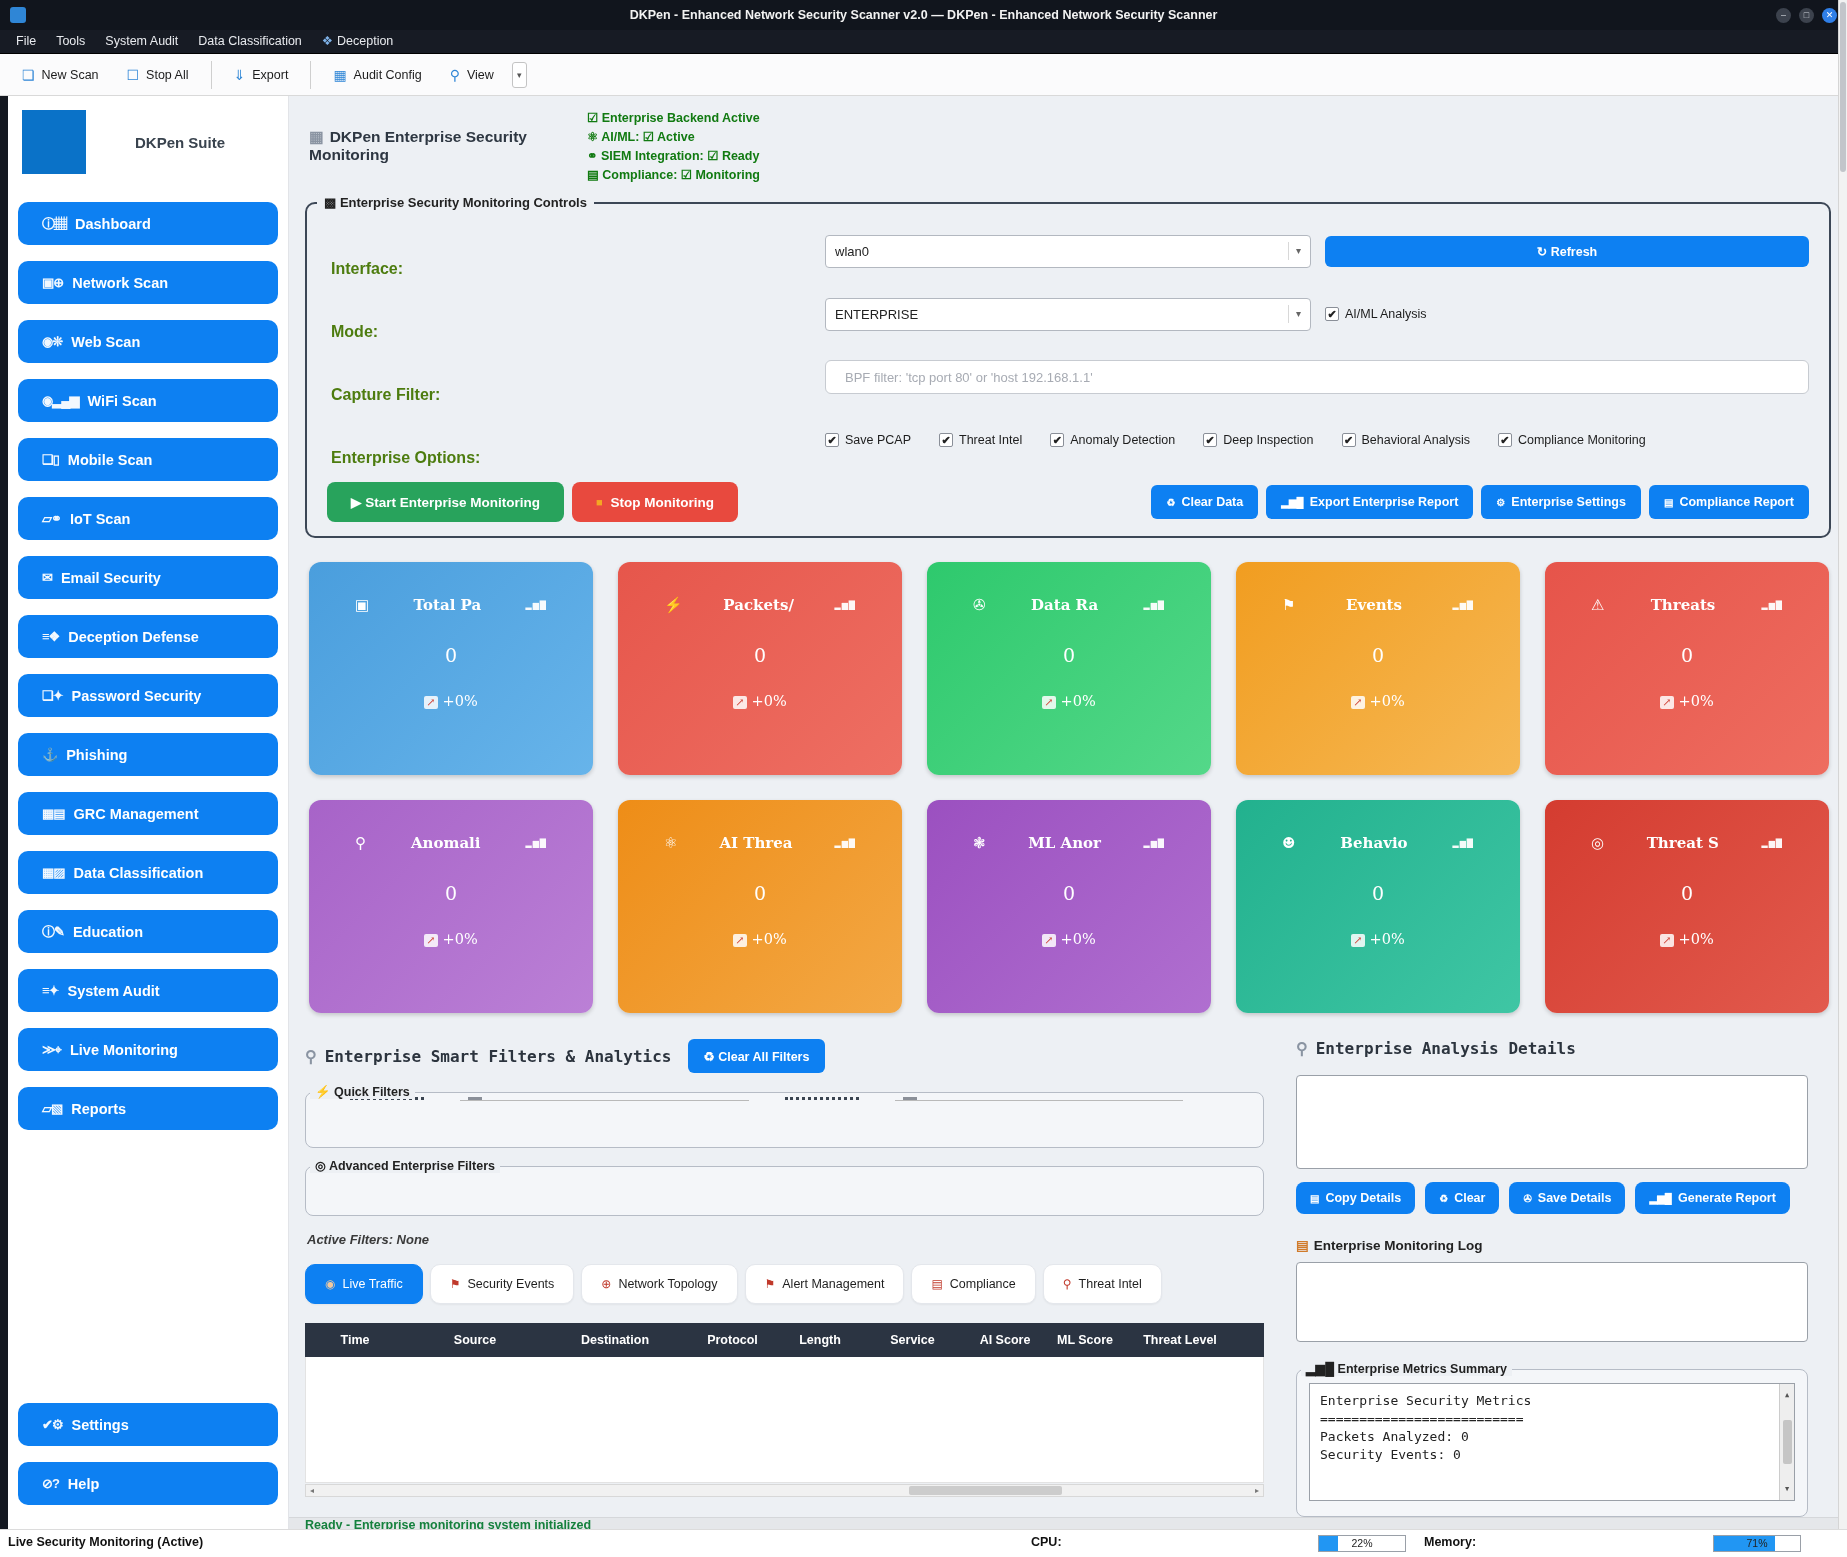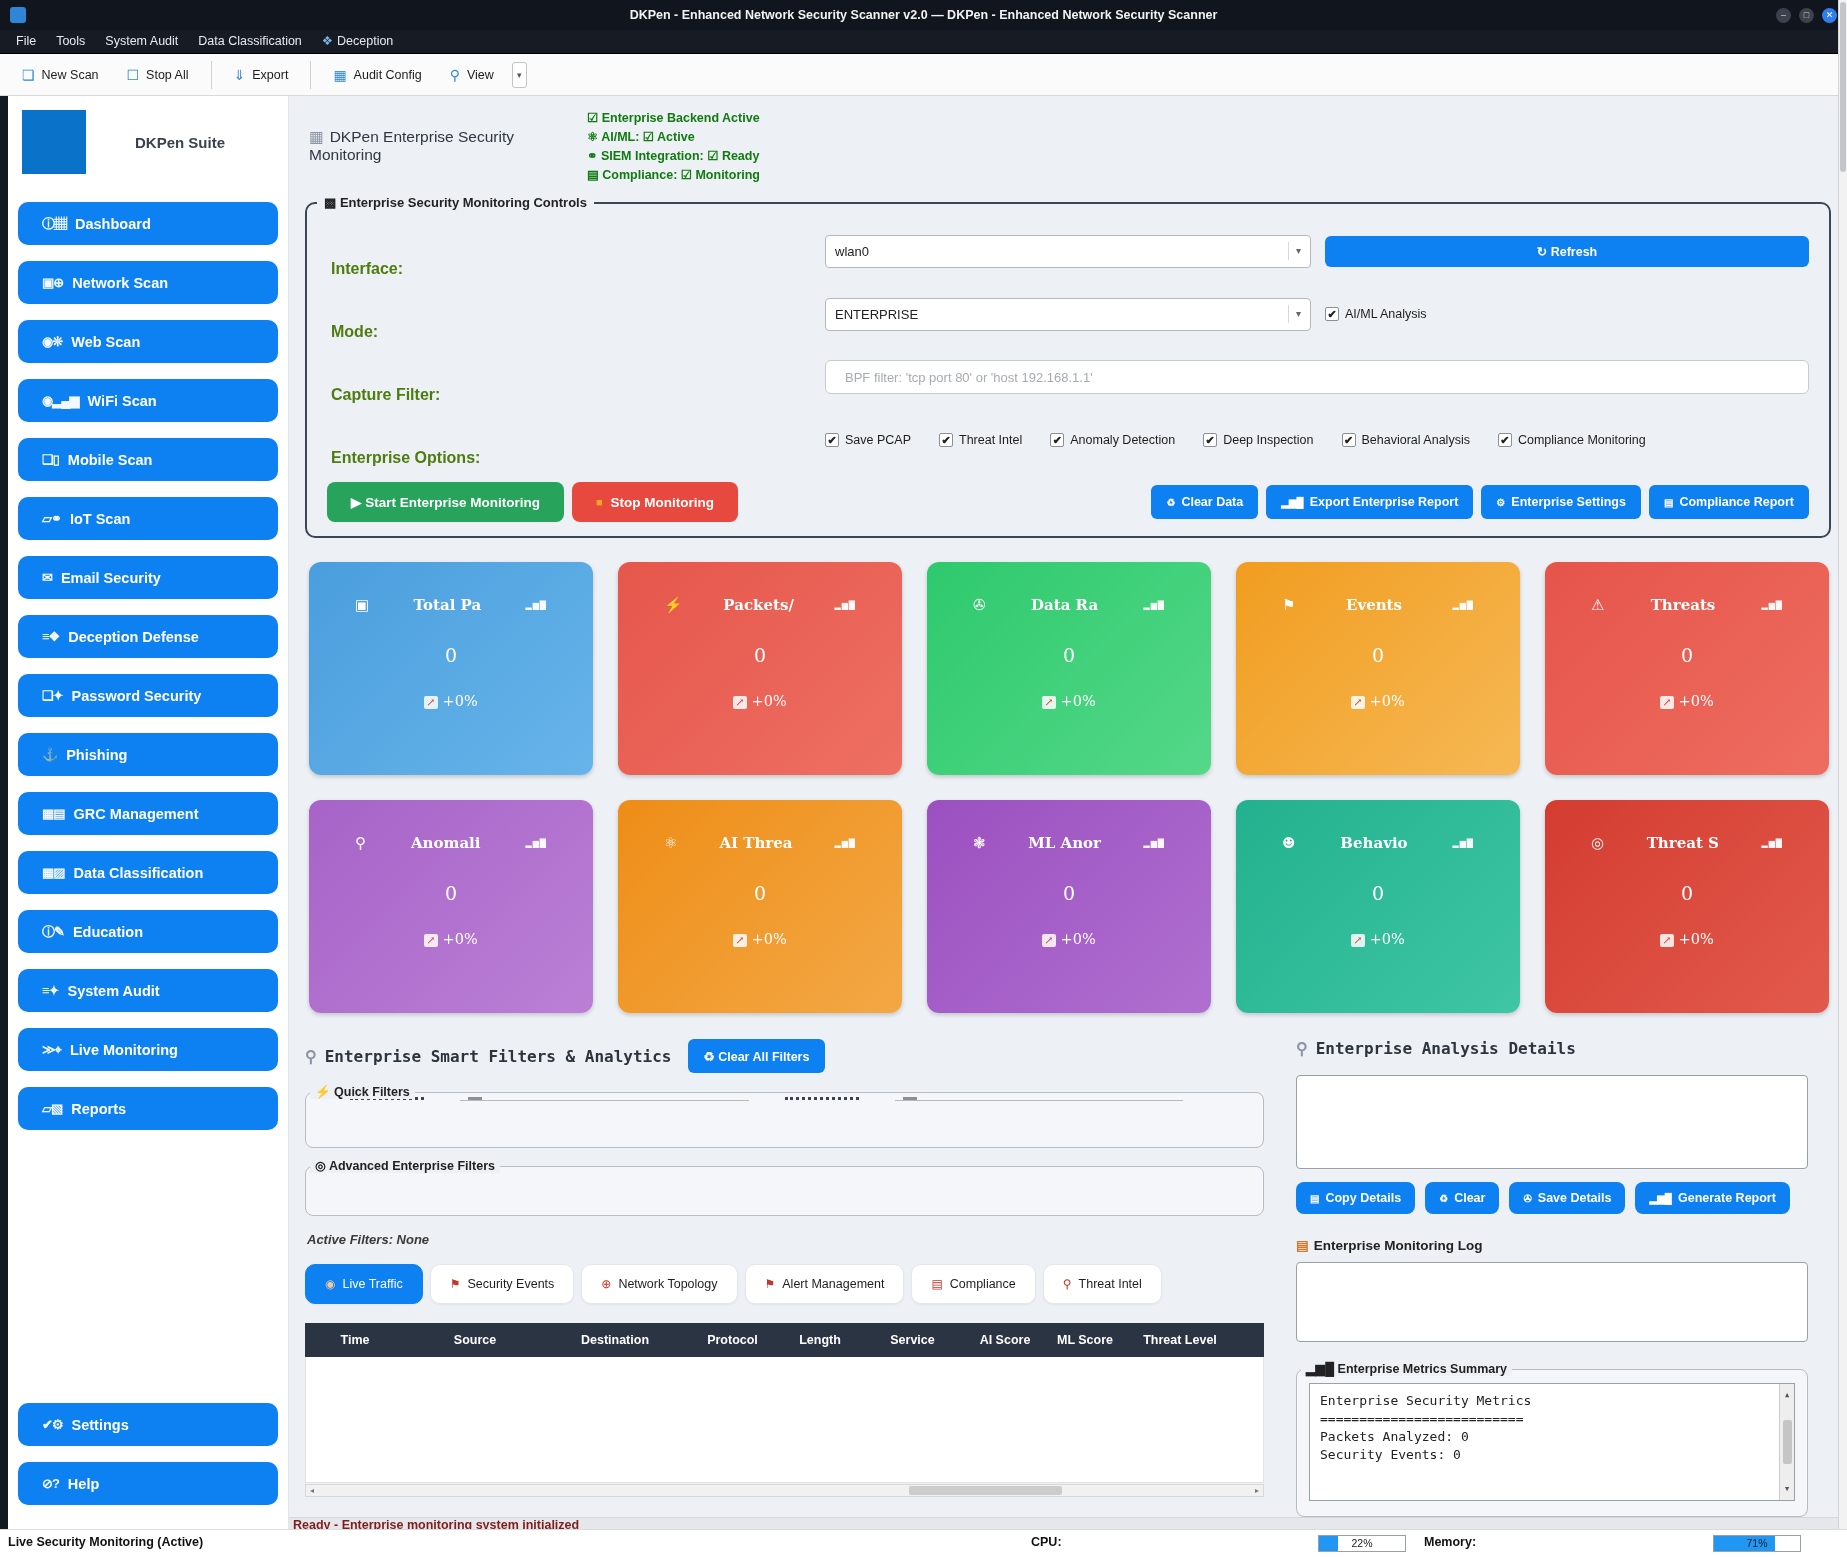--- a/index.html
+++ b/index.html
@@ -34,21 +34,21 @@
   .nav-btn { background:#0d80f2; border-radius:10px; height:43px; margin:0 10px 16px; display:flex; align-items:center; padding-left:24px; color:#fff; font-weight:bold; font-size:14.5px; gap:9px; }
   .nav-btn .ni { font-size:13px; opacity:.95; letter-spacing:-1px; }
   .side-spacer { flex:1; }
 
   
   .main { flex:1; display:flex; flex-direction:column; padding:12px 14px 0 16px; overflow:hidden; position:relative; }
   .vscroll { position:absolute; right:0; top:0; bottom:0; width:9px; background:#f2f2f2; border-left:1px solid #d5d5d5; }
   .vscroll .thumb { position:absolute; top:2px; left:1px; width:6px; height:170px; background:#c2c5ca; border-radius:3px; }
 
   .head-row { display:flex; align-items:center; margin:2px 0 10px; }
-  .page-title { font-size:15.5px; font-weight:normal; color:#2e3742; margin-left:4px; width:278px; }
+  .page-title { font-size:15.5px; font-weight:bold; color:#2e3742; margin-left:4px; width:278px; }
   .page-title .hi { color:#8a94a2; margin-right:6px; }
   .status-col { display:flex; flex-direction:column; gap:4px; }
   .status-line { color:#117a11; font-weight:bold; font-size:12.5px; }
 
   .controls { position:relative; border:2px solid #3c4756; border-radius:10px; padding:20px 20px 14px; margin:10px 2px 0 0; }
   .controls-legend { position:absolute; top:-9px; left:10px; background:#edf0f4; padding:0 7px; font-weight:bold; font-size:13px; color:#222; }
   .ctl-grid { display:grid; grid-template-columns:498px 486px 1fr; row-gap:9px; align-items:center; }
   .ctl-label { font-weight:bold; font-size:16px; color:#4d7c0f; padding-left:4px;margin-top:36px; }
   .combo { background:#fff; border:1px solid #b3b8c0; border-radius:4px; height:33px; display:flex; align-items:center; justify-content:space-between; padding:0 9px; font-size:13px; color:#222; }
   .combo .caret { color:#666; font-size:10px; border-left:1px solid #d8d8d8; padding-left:7px; line-height:18px; }
@@ -114,21 +114,21 @@
   .an-btns { display:flex; gap:10px; margin-top:13px; }
   .an-btn { height:32px; border-radius:8px; padding:0 14px; flex:0 0 auto; }
   .log-title { font-weight:bold; font-size:13.5px; color:#222; margin-top:23px; }
   .log-title .li { color:#d07a2a; margin-right:5px; }
   .log-box { height:80px; background:#fff; border:1.5px solid #9aa0a8; border-radius:4px; margin-top:9px; }
   .metrics-box { margin-top:27px; padding:13px 12px 12px; height:148px; }
   .metrics-inner { position:relative; background:#fff; border:1px solid #9aa0a8; height:118px; font-family:"DejaVu Sans Mono", monospace; font-size:13px; color:#222; padding:8px 26px 8px 10px; line-height:18px; white-space:pre; overflow:hidden; }
   .metrics-vs { position:absolute; right:0; top:0; bottom:0; width:15px; background:#eee; border-left:1px solid #ccc; display:flex; flex-direction:column; justify-content:space-between; align-items:center; font-size:7px; color:#555; padding:2px 0; }
   .metrics-vs .vth { width:9px; flex:0 0 44px; background:#c5c5c5; border-radius:2px; }
 
-  .ready-strip { margin-top:auto; height:30px; background:#e5e7ea; border-top:1px solid #d5d7da; display:flex; align-items:center; font-weight:bold; font-size:12.5px; color:#7f1d1d; padding-left:4px; margin-left:-16px; margin-right:-14px; }
+  .ready-strip { margin-top:auto; height:30px; background:#e5e7ea; border-top:1px solid #d5d7da; display:flex; align-items:center; font-weight:bold; font-size:12.5px; color:#15803d; padding-left:16px; margin-left:-16px; margin-right:-14px; }
 
   .bottombar { height:28px; background:#ffffff; border-top:1px solid #dcdcdc; position:relative; }
   .bb-left { position:absolute; left:8px; top:5px; font-weight:bold; font-size:12.5px; color:#111; }
   .bb-lbl { position:absolute; top:5px; font-weight:bold; font-size:12.5px; color:#111; }
   .pbar { position:absolute; top:5px; width:88px; height:17px; background:#fff; border:1px solid #9aa0a8; }
   .pbar .fill { height:100%; background:#2196f3; }
   .pbar .plabel { position:absolute; left:0; right:0; top:1px; text-align:center; font-size:10.5px; color:#222; }
 </style>
 </head>
 <body>

